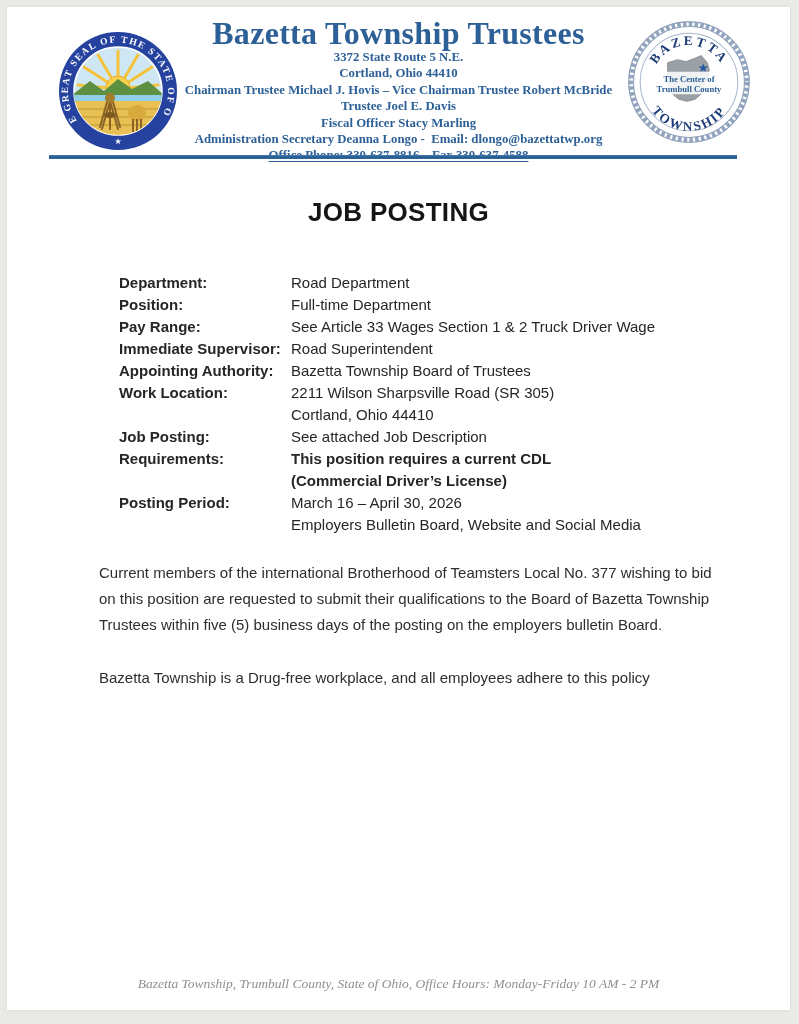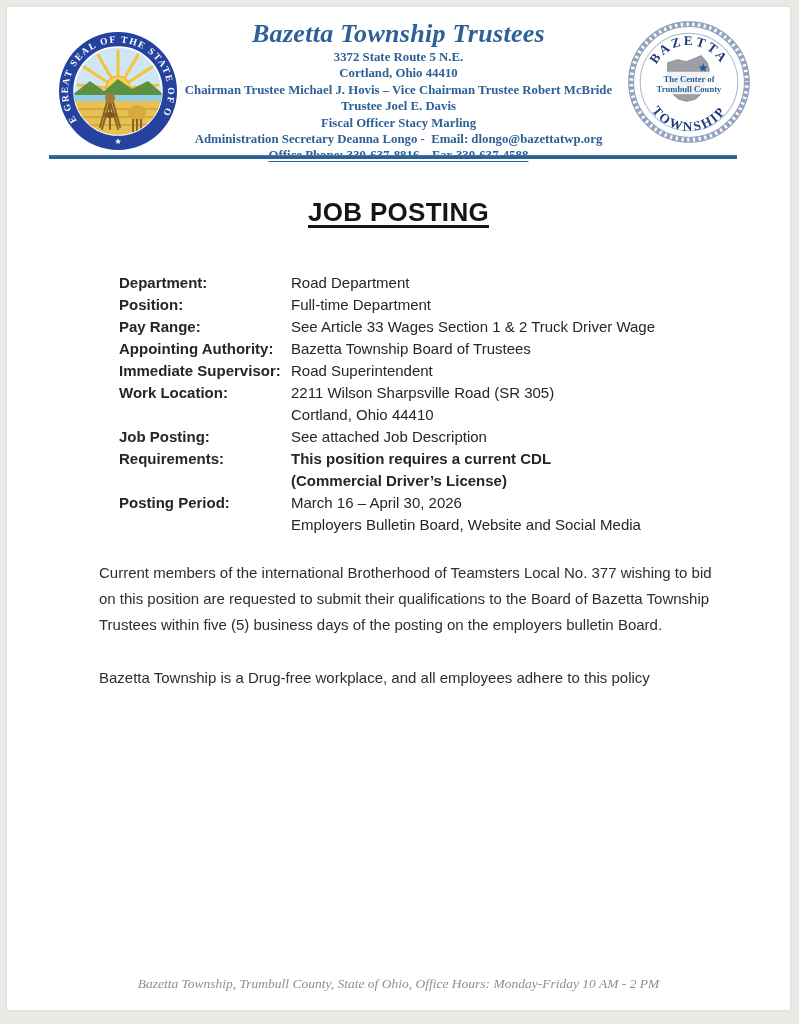--- a/index.html
+++ b/index.html
@@ -12,31 +12,31 @@
   .page  { position:absolute; left:7px; top:7px; width:783px; height:1003px;
            background:#ffffff; box-shadow:0 0 3px rgba(0,0,0,0.08); }
 
   
   .header { position:relative; height:154px; }
   .seal { position:absolute; }
   .seal-ohio    { left:50px;  top:24px; width:122px; height:120px; }
   .seal-bazetta { right:40px; top:14px; width:122px; height:122px; }
   .header-center { padding-top:11px; text-align:center; color:#2d6097; }
   .header-title { font-family:"Liberation Serif", serif; font-weight:bold;
-                  font-size:26px; line-height:31px; letter-spacing:0.3px;font-style:italic; }
+                  font-size:32px; line-height:31px; letter-spacing:0.3px; }
   .header-line  { font-family:"Liberation Serif", serif; font-weight:bold;
                   font-size:12.8px; line-height:16.4px; white-space:nowrap; }
   .phone-line   { text-decoration:underline; text-underline-offset:2px; }
   .divider { position:absolute; top:148px; left:42px; width:688px; height:4px;
              background:linear-gradient(180deg,#4a7bb0 0%, #235a8c 55%, #2f6ca3 100%); }
 
   
   .job-title { margin:36px 0 0 0; text-align:center;
                font-size:26px; font-weight:bold; color:#151515; letter-spacing:0.3px; }
-  .job-title span { text-decoration:underline; text-decoration-thickness:2.5px;
+  .job-title span { text-decoration-thickness:2.5px;
                     text-underline-offset:4px; }
 
   .details { margin:44px 0 0 112px; font-size:15px; color:#262626; }
   .drow   { display:flex; line-height:22px; }
   .dlabel { width:172px; flex:none; font-weight:bold; }
   .dvalue.bold { font-weight:bold; }
 
   .body-text { margin:24px 70px 0 92px; max-width:620px;
                font-size:15px; line-height:26px; color:#2e2e2e; }
   .body-text p { margin:0; }
@@ -148,26 +148,26 @@
       </div>
       <div class="drow">
         <span class="dlabel">Position:</span>
         <span class="dvalue">Full-time Department</span>
       </div>
       <div class="drow">
         <span class="dlabel">Pay Range:</span>
         <span class="dvalue">See Article 33 Wages Section 1 &amp; 2 Truck Driver Wage</span>
       </div>
       <div class="drow">
+        <span class="dlabel">Immediate Supervisor:</span>
+        <span class="dvalue">Road Superintendent</span>
+      </div>
+      <div class="drow">
         <span class="dlabel">Appointing Authority:</span>
         <span class="dvalue">Bazetta Township Board of Trustees</span>
-      </div>
-      <div class="drow">
-        <span class="dlabel">Immediate Supervisor:</span>
-        <span class="dvalue">Road Superintendent</span>
       </div>
       <div class="drow">
         <span class="dlabel">Work Location:</span>
         <span class="dvalue">2211 Wilson Sharpsville Road (SR 305)</span>
       </div>
       <div class="drow">
         <span class="dlabel"></span>
         <span class="dvalue">Cortland, Ohio 44410</span>
       </div>
       <div class="drow">

